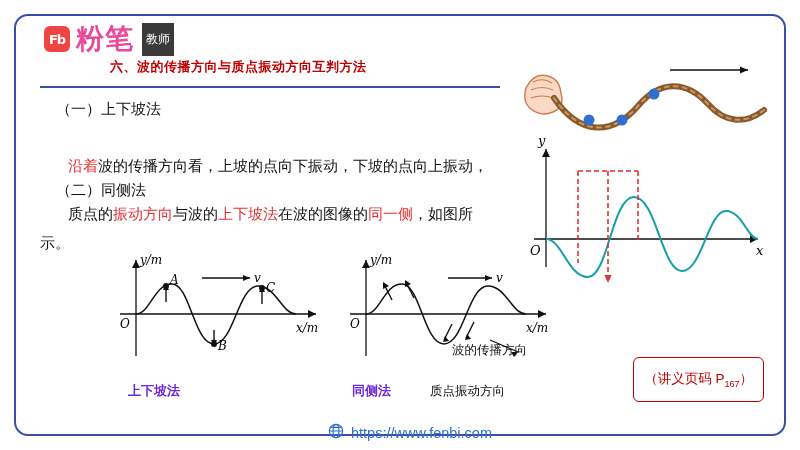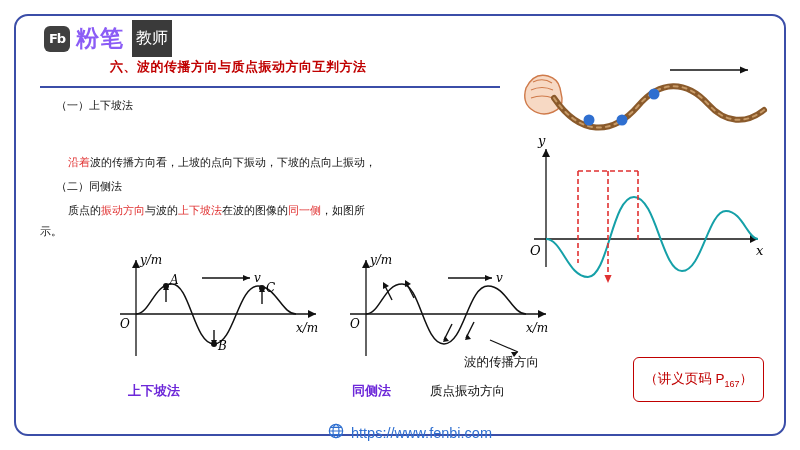--- a/index.html
+++ b/index.html
@@ -9,50 +9,50 @@
     font-family:"Liberation Sans","DejaVu Sans",sans-serif;
     position:relative;overflow:hidden;
   }
   .frame{
     position:absolute;left:14px;top:14px;width:772px;height:422px;
     border:2px solid #3b4ea8;border-radius:14px;box-sizing:border-box;
   }
   
   .logo{position:absolute;left:36px;top:20px;display:flex;align-items:center;gap:6px;
         background:#fff;padding:0 8px;}
-  .logo-mark{width:26px;height:26px;border-radius:6px;background:#404040;color:#fff;
+  .logo-mark{width:26px;height:26px;border-radius:6px;background:#ef4444;color:#fff;
     font-size:13px;font-weight:bold;display:flex;align-items:center;justify-content:center;
     font-family:"DejaVu Sans",sans-serif;letter-spacing:-1px;}
-  .logo-text{font-size:23px;font-weight:bold;color:#8b5cf6;letter-spacing:1px;}
-  .logo-badge{background:#3a3a3a;color:#fff;font-size:16px;padding:8px 4px;border-radius:0;
+  .logo-text{font-size:28px;font-weight:bold;color:#ec4899;letter-spacing:1px;}
+  .logo-badge{background:#3a3a3a;color:#fff;font-size:12px;padding:8px 4px;border-radius:0;
     margin-left:2px;}
   
   .heading{position:absolute;left:110px;top:58px;font-size:13px;font-weight:bold;color:#c00000;
     letter-spacing:.5px;}
   .hr{position:absolute;left:40px;top:86px;width:460px;height:2px;background:#3b4ea8;}
   
-  .txt{position:absolute;font-size:11px;color:#111;line-height:1.9;}
+  .txt{position:absolute;font-size:15px;color:#111;line-height:1.9;}
   .sub1{left:56px;top:95px;}
   .para1{left:40px;top:120px;width:470px;text-indent:0;margin-top:32px;}
   .sub2{left:56px;top:176px;}
   .para2{left:40px;top:200px;width:470px;}
   .red{color:#e03131;}
   .ind{display:inline-block;width:28px;}
   
   .rope-box{position:absolute;left:520px;top:62px;width:250px;height:80px;}
   
   .wave-box{position:absolute;left:516px;top:135px;width:256px;height:145px;}
   
   .g1{position:absolute;left:110px;top:252px;width:220px;height:115px;}
   .g2{position:absolute;left:340px;top:252px;width:220px;height:115px;}
   .cap{position:absolute;font-size:13px;color:#6d28d9;font-weight:bold;}
   .cap1{left:128px;top:382px;}
   .cap2{left:352px;top:382px;text-align:right;}
   .lbl{position:absolute;font-size:12.5px;color:#111;}
-  .lbl-prop{left:452px;top:354px;margin-left:12px;}
+  .lbl-prop{left:452px;top:342px;}
   .lbl-vib{left:430px;top:383px;}
   
   .pagebox{position:absolute;right:36px;bottom:48px;border:1.6px solid #c00000;border-radius:6px;
     padding:12px 10px;color:#c00000;font-size:13.5px;}
   .pagebox sub{font-size:9px;}
   
   .footer{position:absolute;left:0;right:0;bottom:8px;display:flex;align-items:center;
     justify-content:center;gap:7px;color:#2f6fd0;font-size:14.5px;padding-left:20px;}
   .globe{width:16px;height:16px;}
   

